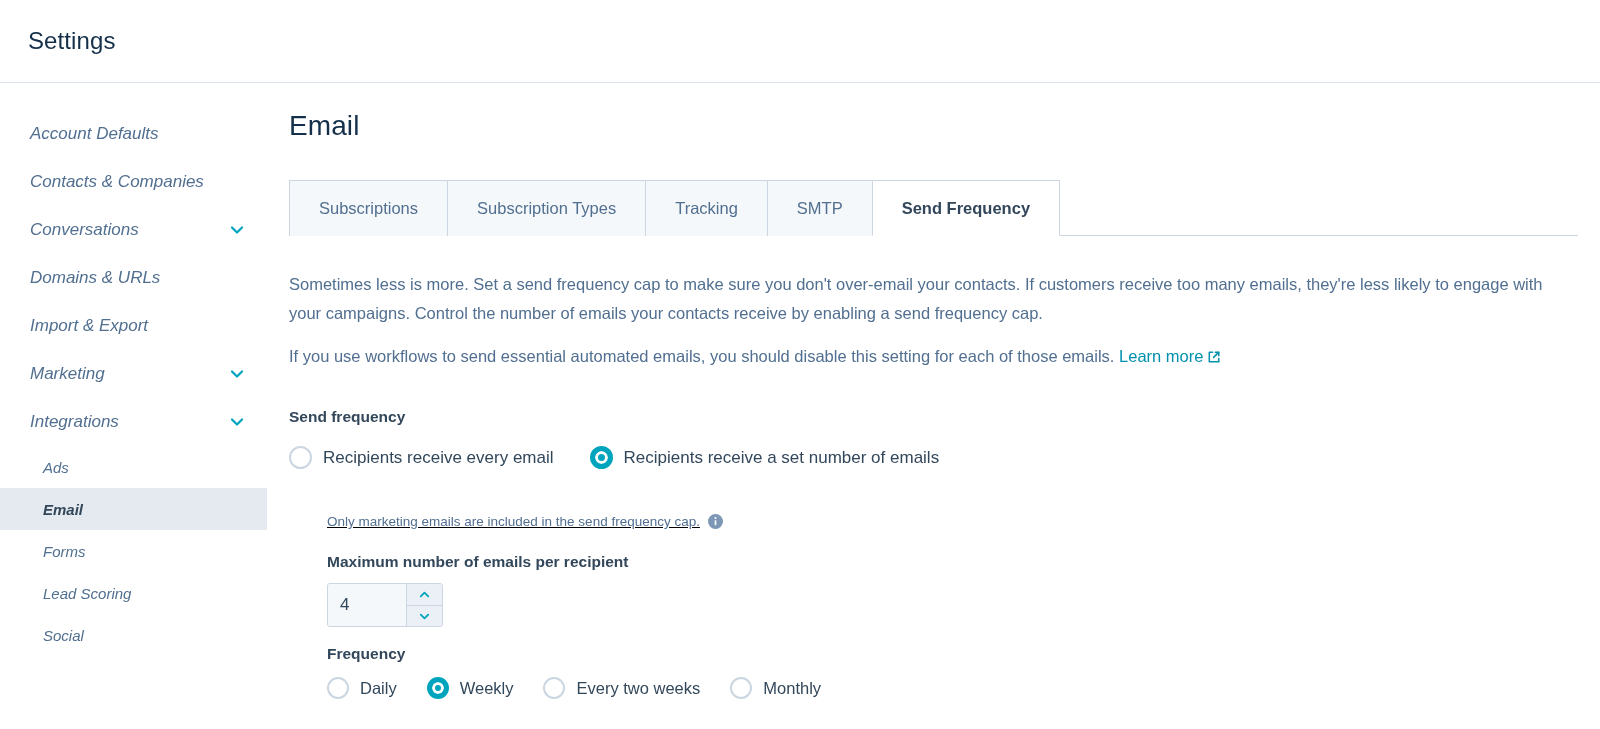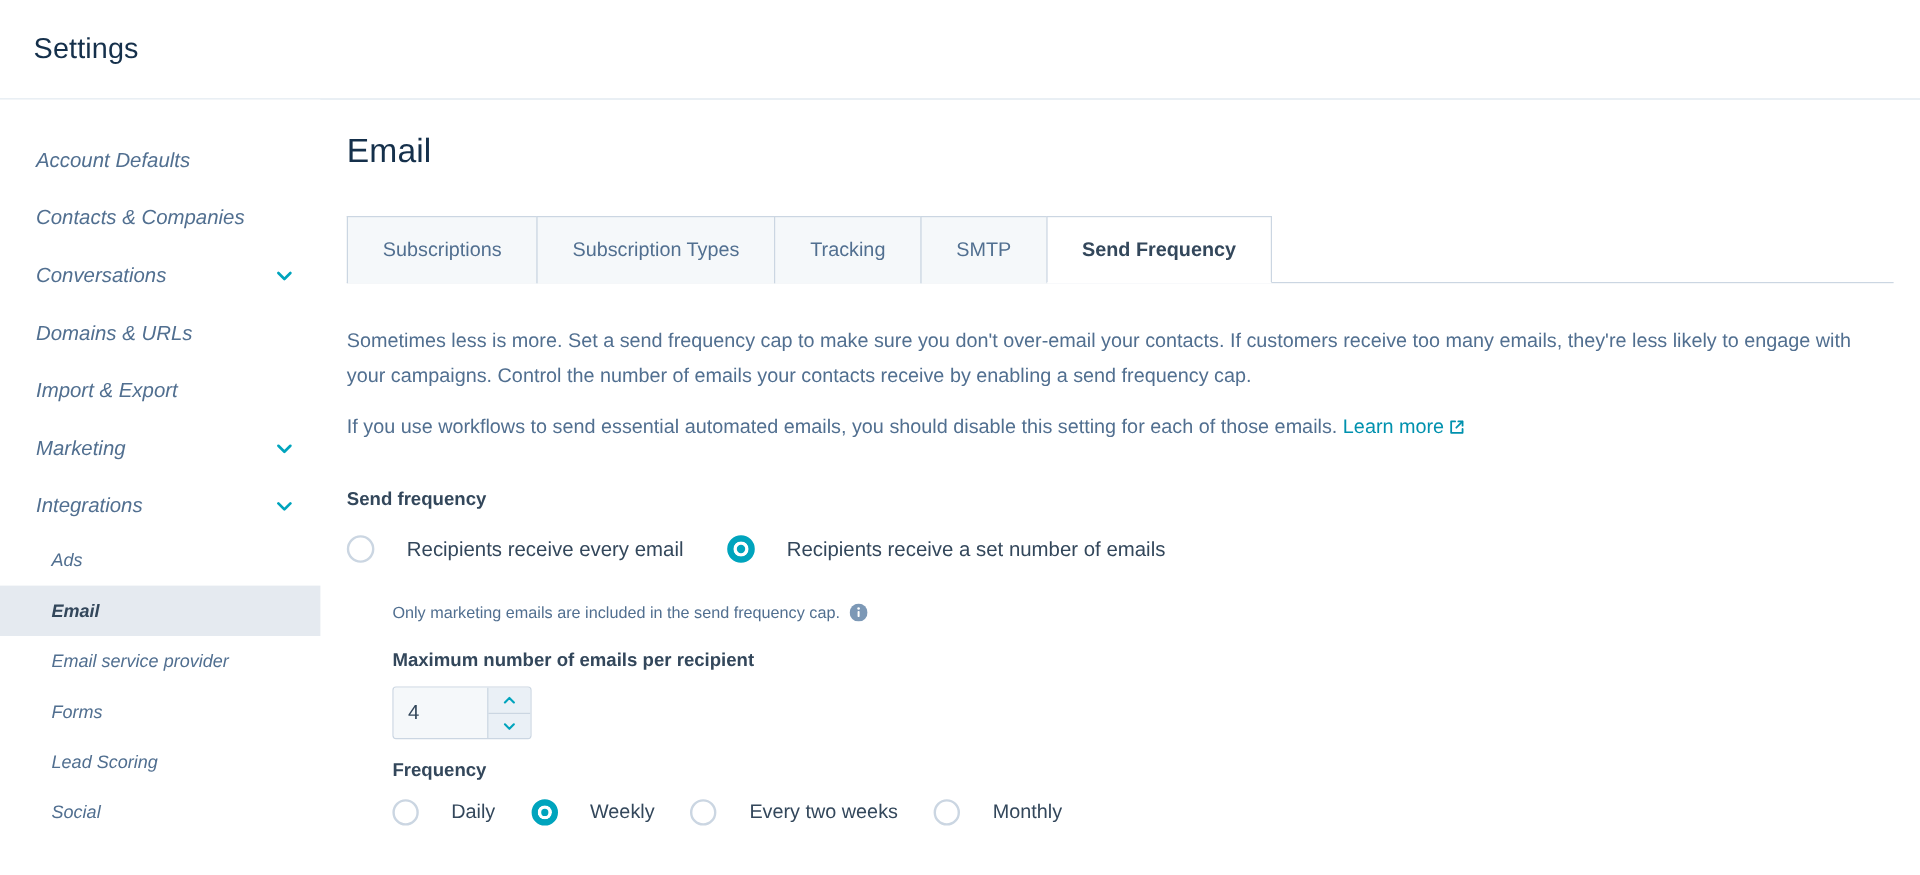--- a/index.html
+++ b/index.html
@@ -150,21 +150,20 @@
   .radio-row {
     display: flex;
     align-items: center;
     margin-top: 20px;
   }
   .radio-opt {
     display: flex;
     align-items: center;
     cursor: pointer;
     margin-right: 36px;
-    gap: 16px;
   }
   .radio-opt:last-child { margin-right: 0; }
   .radio-mark {
     width: 23px; height: 23px;
     border-radius: 50%;
     flex: 0 0 23px;
     border: 2.5px solid #cbd6e2;
     background: #ffffff;
     box-sizing: border-box;
   }
@@ -178,21 +177,22 @@
     font-size: 17px;
     color: #33475b;
     white-space: nowrap;
   }
 
   
   #cap-panel { padding-left: 38px; }
   .note-row {
     display: flex;
     align-items: center;
-    margin-top: 34px;
+    margin-top: 45px;
+    text-decoration: underline;
   }
   .note-text {
     font-size: 13.5px;
     color: #516f90;
   }
   .info-icon {
     width: 15px; height: 15px;
     margin-left: 8px;
     flex: 0 0 15px;
     cursor: pointer;
@@ -298,23 +298,20 @@
             <path d="M3 5.5 L8 10.5 L13 5.5" fill="none" stroke="#00a4bd" stroke-width="2.2" stroke-linecap="round" stroke-linejoin="round"></path>
           </svg>
       </span>
     </div>
 
     <div class="nav-sub">
       <span>Ads</span>
     </div>
     <div class="nav-sub active">
       <span>Email</span>
-    </div>
-    <div class="nav-sub">
-      <span>Email service provider</span>
     </div>
     <div class="nav-sub">
       <span>Forms</span>
     </div>
     <div class="nav-sub">
       <span>Lead Scoring</span>
     </div>
     <div class="nav-sub">
       <span>Social</span>
     </div>

